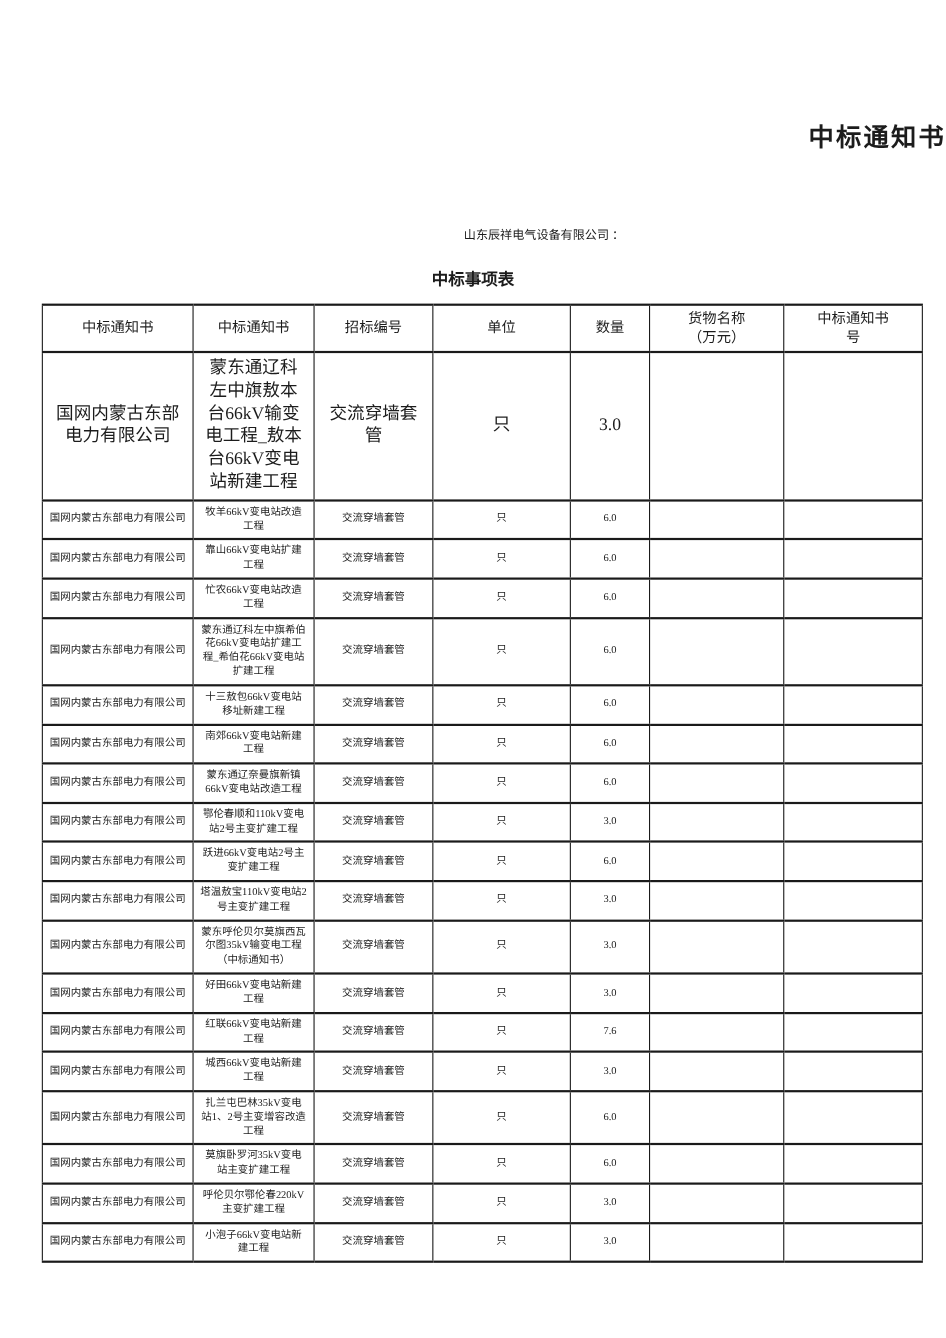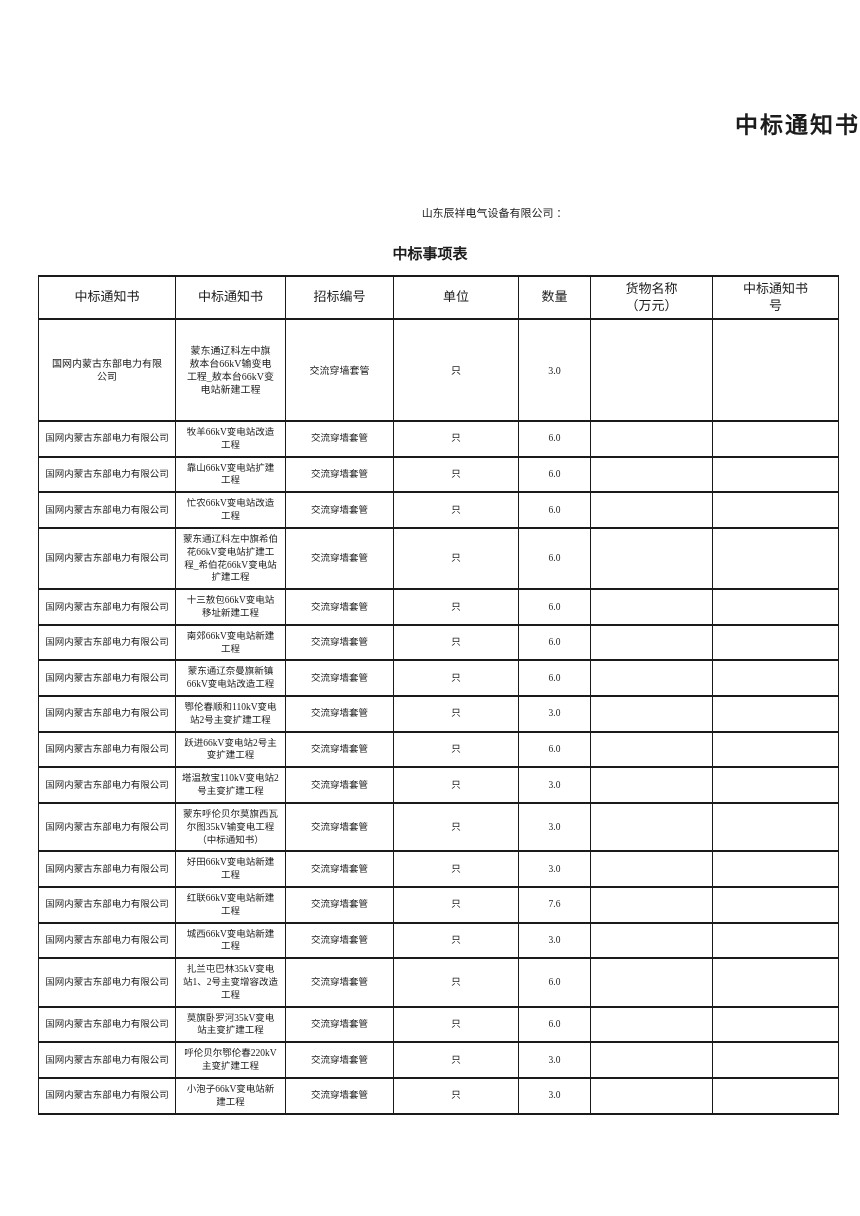--- a/index.html
+++ b/index.html
@@ -62,21 +62,21 @@
     white-space:pre-line;
     padding:2px 4px;
   }
   table.award td {
     font-size:9.5px;
     line-height:1.35;
     padding:4px 6px;
     height:30px;
   }
   table.award tr.row-large td {
-    font-size:10px;
+    font-size:16px;
     line-height:1.3;
     height:102px;
     padding:4px 10px;
   }
 </style>
 </head>
 <body>
 
 <div class="page">
 

